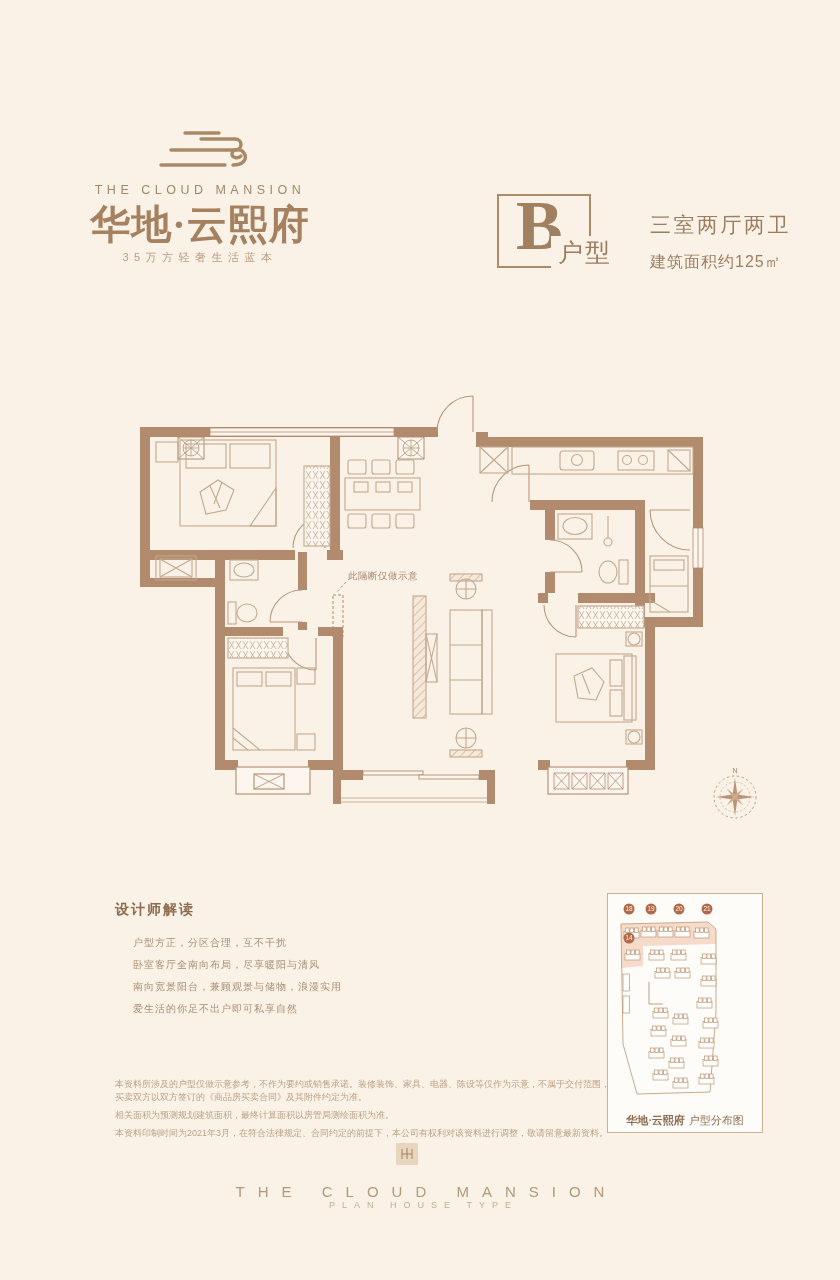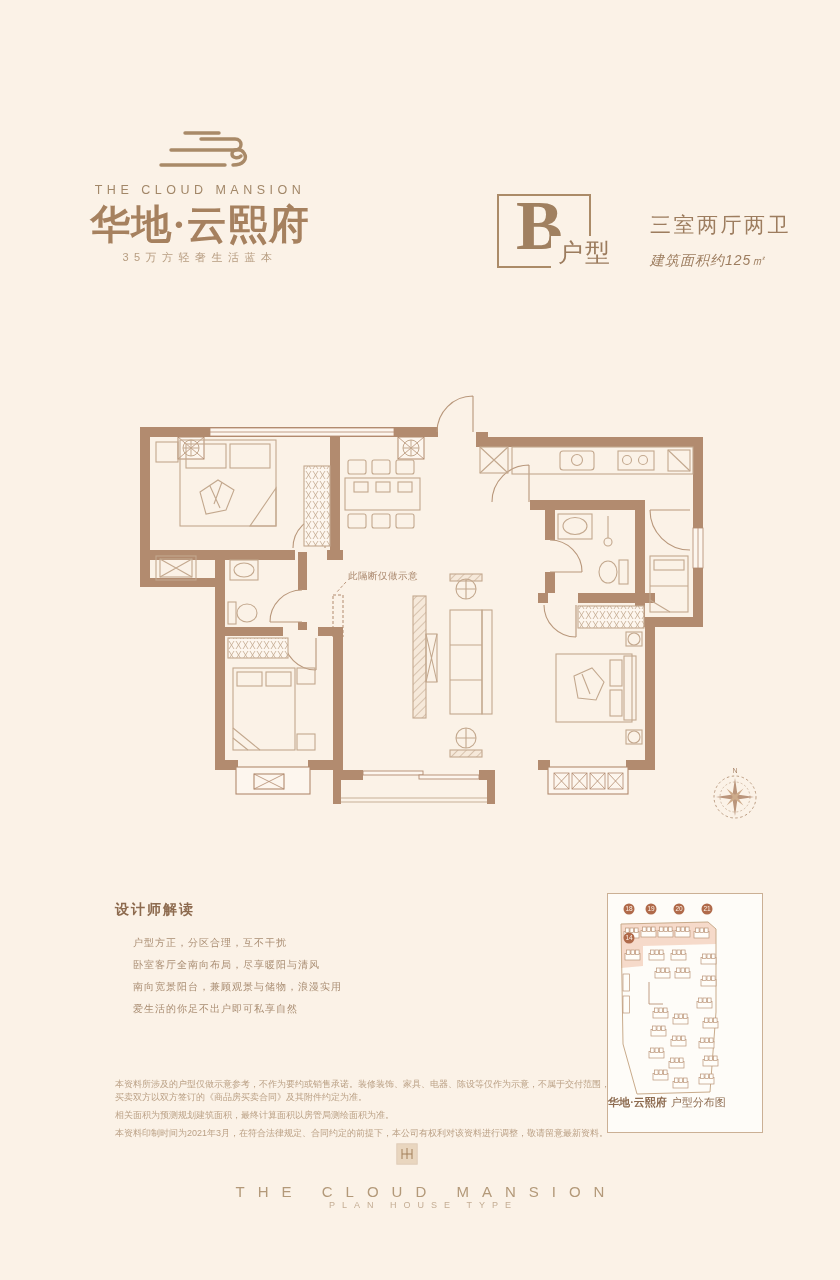--- a/index.html
+++ b/index.html
@@ -13,36 +13,36 @@
            color:#a6815f;letter-spacing:1px;margin-top:5px;white-space:nowrap;}
   .logo-tag{font-size:11px;letter-spacing:5.5px;color:#b79d81;margin-top:2px;white-space:nowrap;}
   
   .b-frame{position:absolute;left:497px;top:194px;width:90px;height:70px;border:2px solid #ab8b68;}
   .b-letter{position:absolute;left:516px;top:184px;font-family:"Liberation Serif",serif;
             font-weight:bold;font-size:70px;line-height:84px;color:#a08060;}
   .b-type{position:absolute;left:551px;top:236px;font-size:25px;color:#9c7c5e;letter-spacing:2px;
           background:#fbf2e7;padding:0 4px 3px 7px;}
   .unit-specs{position:absolute;left:650px;top:211px;color:#9d7d5f;}
   .unit-rooms{font-size:21px;letter-spacing:2.5px;white-space:nowrap;}
-  .unit-area{font-size:14px;letter-spacing:1px;margin-top:13px;white-space:nowrap;font-style:italic;}
+  .unit-area{font-size:16px;letter-spacing:1px;margin-top:13px;white-space:nowrap;}
   
   .floor-plan{position:absolute;left:130px;top:390px;width:630px;height:445px;}
   
   .designer{position:absolute;left:115px;top:901px;color:#a98d72;}
   .designer-title{font-size:14px;font-weight:bold;letter-spacing:2px;color:#8d6b4f;margin:0 0 17px 0;}
   .designer p{font-size:10px;letter-spacing:1px;margin:0 0 8px 18px;white-space:nowrap;}
   
   .disclaimer{position:absolute;left:115px;top:1078px;width:575px;color:#bba186;
               font-size:9px;line-height:13px;}
   .disclaimer p{margin:0 0 5px 0;}
   
   .site-card{position:absolute;left:607px;top:893px;width:156px;height:240px;background:#fefcf8;
              border:1px solid #cbb095;box-sizing:border-box;}
   .site-card svg{display:block;margin:2px auto 0 auto;}
-  .site-footer{position:absolute;left:0;right:0;bottom:22px;text-align:left;font-size:11px;
+  .site-footer{position:absolute;left:0;right:0;bottom:4px;text-align:center;font-size:11px;
                color:#8d6b50;white-space:nowrap;}
   .site-footer .brand{font-family:"Liberation Serif",serif;font-weight:bold;margin-right:4px;}
   
   .seal{position:absolute;left:396px;top:1143px;width:22px;height:22px;}
   .footer-en{position:absolute;left:0;right:0;top:1183px;text-align:center;color:#b39979;}
   .footer-l1{font-size:15px;letter-spacing:13px;text-indent:13px;white-space:nowrap;}
   .footer-l2{font-size:9px;letter-spacing:7px;text-indent:7px;color:#c4ad94;margin-top:0;white-space:nowrap;}
 </style>
 </head>
 <body>

